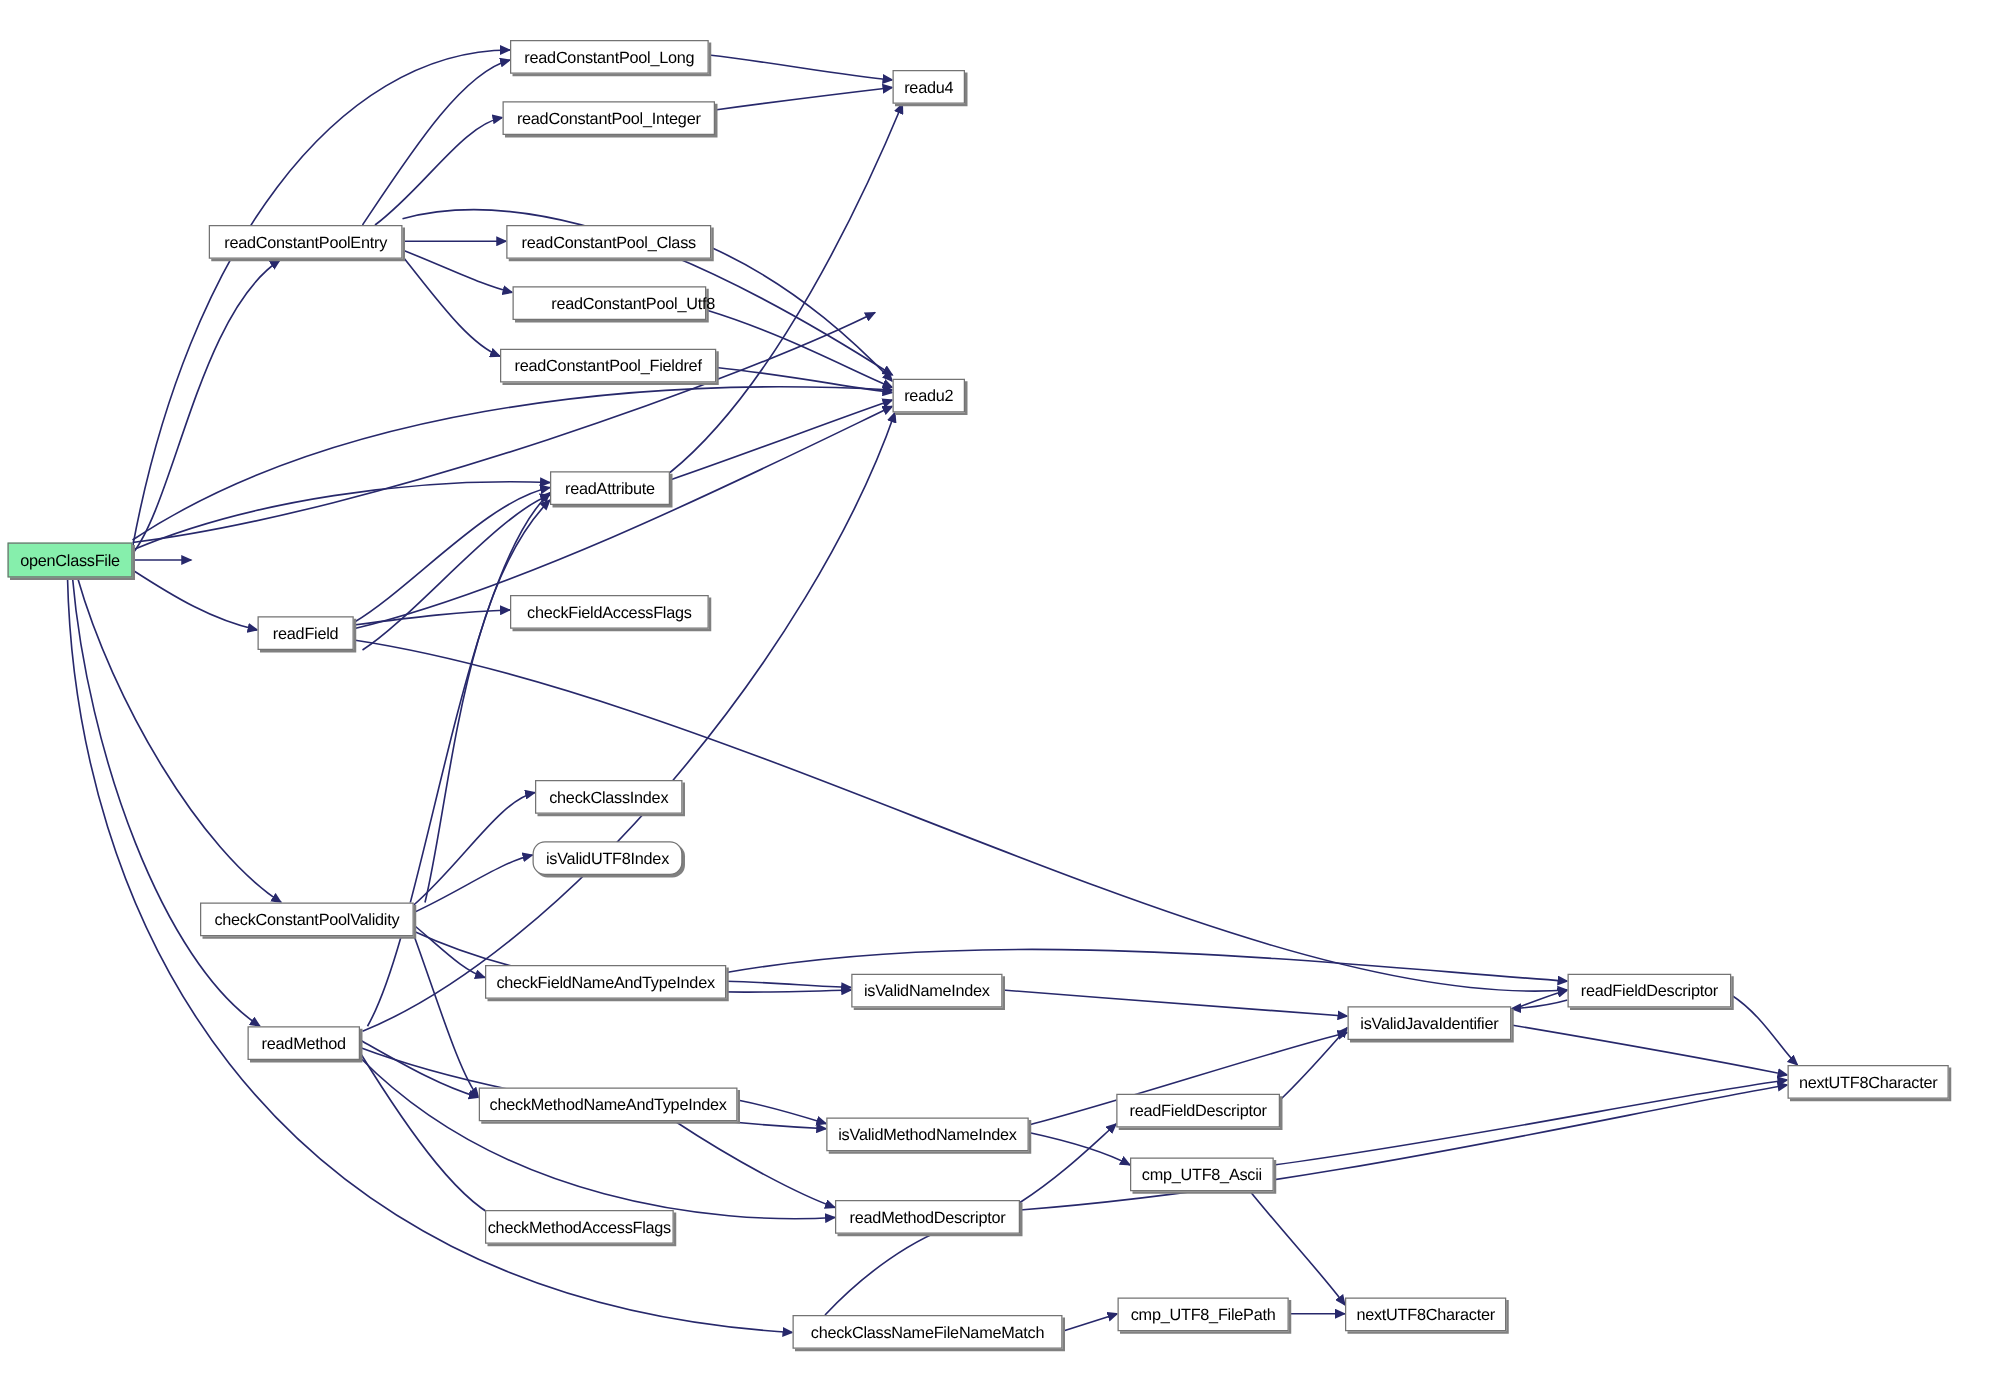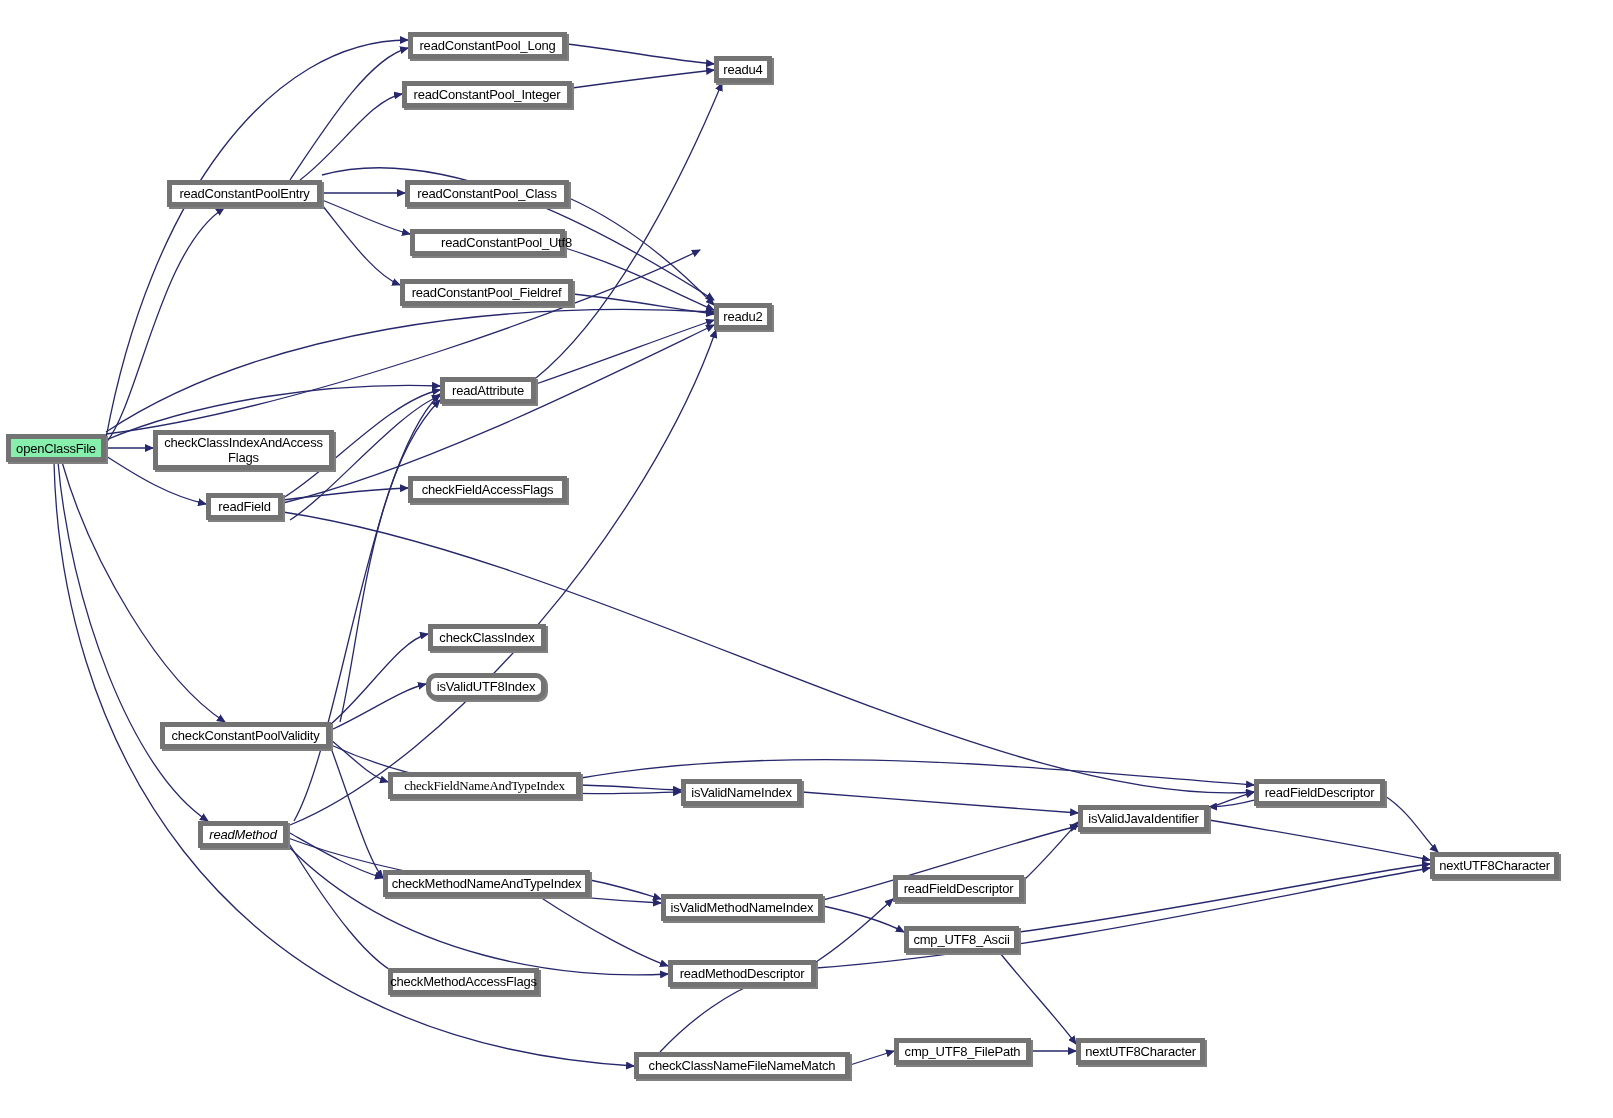--- a/index.html
+++ b/index.html
@@ -30,21 +30,21 @@
     position: absolute;
     left: 0;
     top: 0;
     width: 1613px;
     height: 1118px;
   }
   .gnode {
     position: absolute;
     box-sizing: border-box;
     background: #ffffff;
-    border: 5px solid #737373;
+    border: 1px solid #737373;
     box-shadow: 2px 2px 0 0 #808080;
     display: flex;
     align-items: center;
     justify-content: center;
     text-align: center;
     color: #000000;
     font-family: "Liberation Sans", sans-serif;
     font-size: 13px;
     line-height: 15px;
     letter-spacing: -0.2px;
@@ -135,32 +135,30 @@
       <div class="gnode highlight" style="left: 6px; top: 434px; width: 100px; height: 28px;"><span class="nlabel">openClassFile</span></div>
       <div class="gnode" style="left: 408px; top: 32px; width: 159px; height: 27px;"><span class="nlabel">readConstantPool_Long</span></div>
       <div class="gnode" style="left: 714px; top: 56px; width: 58px; height: 27px;"><span class="nlabel">readu4</span></div>
       <div class="gnode" style="left: 402px; top: 81px; width: 170px; height: 27px; justify-content: center;"><span class="nlabel">readConstantPool_Integer</span></div>
       <div class="gnode" style="left: 167px; top: 180px; width: 155px; height: 27px;"><span class="nlabel">readConstantPoolEntry</span></div>
       <div class="gnode" style="left: 405px; top: 180px; width: 164px; height: 27px;"><span class="nlabel">readConstantPool_Class</span></div>
       <div class="gnode" style="left: 410px; top: 229px; width: 155px; height: 27px; padding-left: 38px;"><span class="nlabel">readConstantPool_Utf8</span></div>
       <div class="gnode" style="left: 400px; top: 279px; width: 173px; height: 27px;"><span class="nlabel">readConstantPool_Fieldref</span></div>
       <div class="gnode" style="left: 714px; top: 303px; width: 58px; height: 27px;"><span class="nlabel">readu2</span></div>
       <div class="gnode" style="left: 440px; top: 377px; width: 96px; height: 27px;"><span class="nlabel">readAttribute</span></div>
-      <div class="gnode" style="left: 153px; top: 430px; width: 181px; height: 40px;"><span class="nlabel">checkClassIndexAndAccess
-Flags</span></div>
       <div class="gnode" style="left: 408px; top: 476px; width: 159px; height: 27px;"><span class="nlabel">checkFieldAccessFlags</span></div>
       <div class="gnode" style="left: 206px; top: 493px; width: 77px; height: 27px;"><span class="nlabel">readField</span></div>
       <div class="gnode" style="left: 428px; top: 624px; width: 118px; height: 27px;"><span class="nlabel">checkClassIndex</span></div>
       <div class="gnode" style="left: 426px; top: 673px; width: 120px; height: 27px; border-radius: 10px;"><span class="nlabel">isValidUTF8Index</span></div>
       <div class="gnode" style="left: 160px; top: 722px; width: 171px; height: 27px;"><span class="nlabel">checkConstantPoolValidity</span></div>
-      <div class="gnode" style="left: 388px; top: 772px; width: 193px; height: 27px; font-family: Liberation Serif, serif;"><span class="nlabel">checkFieldNameAndTypeIndex</span></div>
+      <div class="gnode" style="left: 388px; top: 772px; width: 193px; height: 27px;"><span class="nlabel">checkFieldNameAndTypeIndex</span></div>
       <div class="gnode" style="left: 681px; top: 779px; width: 121px; height: 27px;"><span class="nlabel">isValidNameIndex</span></div>
       <div class="gnode" style="left: 1254px; top: 779px; width: 131px; height: 27px;"><span class="nlabel">readFieldDescriptor</span></div>
       <div class="gnode" style="left: 1078px; top: 805px; width: 131px; height: 27px;"><span class="nlabel">isValidJavaIdentifier</span></div>
-      <div class="gnode" style="left: 198px; top: 821px; width: 90px; height: 27px; font-style: italic;"><span class="nlabel">readMethod</span></div>
+      <div class="gnode" style="left: 198px; top: 821px; width: 90px; height: 27px;"><span class="nlabel">readMethod</span></div>
       <div class="gnode" style="left: 1430px; top: 852px; width: 129px; height: 27px;"><span class="nlabel">nextUTF8Character</span></div>
       <div class="gnode" style="left: 383px; top: 870px; width: 207px; height: 27px;"><span class="nlabel">checkMethodNameAndTypeIndex</span></div>
       <div class="gnode" style="left: 893px; top: 875px; width: 131px; height: 27px;"><span class="nlabel">readFieldDescriptor</span></div>
       <div class="gnode" style="left: 661px; top: 894px; width: 162px; height: 27px;"><span class="nlabel">isValidMethodNameIndex</span></div>
       <div class="gnode" style="left: 904px; top: 926px; width: 115px; height: 27px;"><span class="nlabel">cmp_UTF8_Ascii</span></div>
       <div class="gnode" style="left: 388px; top: 968px; width: 151px; height: 27px;"><span class="nlabel">checkMethodAccessFlags</span></div>
       <div class="gnode" style="left: 668px; top: 960px; width: 148px; height: 27px; align-items: center;"><span class="nlabel">readMethodDescriptor</span></div>
       <div class="gnode" style="left: 1076px; top: 1038px; width: 129px; height: 27px;"><span class="nlabel">nextUTF8Character</span></div>
       <div class="gnode" style="left: 894px; top: 1038px; width: 137px; height: 27px;"><span class="nlabel">cmp_UTF8_FilePath</span></div>
       <div class="gnode" style="left: 634px; top: 1052px; width: 216px; height: 27px;"><span class="nlabel">checkClassNameFileNameMatch</span></div>

